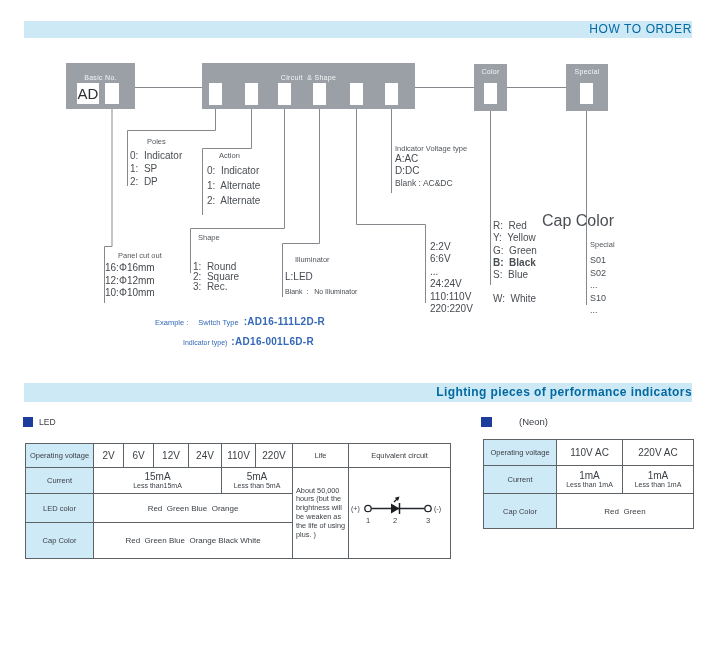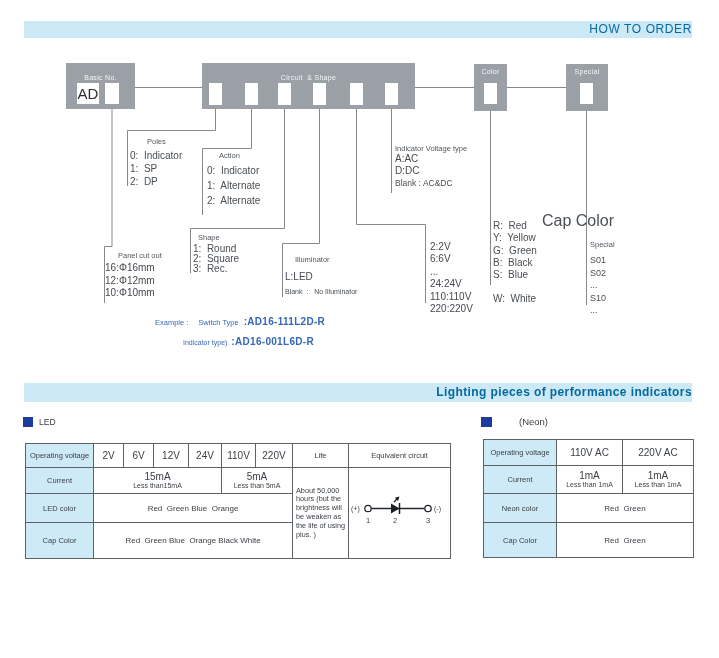--- a/index.html
+++ b/index.html
@@ -105,21 +105,21 @@
 </div>
 
 <div class="co lh15" style="left:207px; top:151px;">
   <div class="t" style="margin-left:12px; margin-bottom:3px;">Action</div>
   <div class="i pre">0:  Indicator</div>
   <div class="i pre">1:  Alternate</div>
   <div class="i pre">2:  Alternate</div>
 </div>
 
 <div class="co lh10" style="left:193px; top:233px;">
-  <div class="t" style="margin-left:5px; margin-bottom:2px;">Shape</div>
+  <div class="t" style="margin-left:5px; margin-bottom:20px;">Shape</div>
   <div class="i pre">1:  Round</div>
   <div class="i pre">2:  Square</div>
   <div class="i pre">3:  Rec.</div>
 </div>
 
 <div class="co" style="left:285px; top:255px;">
   <div class="t" style="margin-left:10px;">Illuminator</div>
   <div class="i big" style="margin-top:7px;">L:LED</div>
   <div class="i pre" style="font-size:7px; margin-top:6px;">Blank  :   No Illuminator</div>
 </div>
@@ -145,21 +145,21 @@
   <div class="i big" style="line-height:12px;">A:AC</div>
   <div class="i big" style="line-height:12px;">D:DC</div>
   <div class="i med" style="line-height:12px;">Blank : AC&amp;DC</div>
 </div>
 
 <div class="co t" style="left:542px; top:212px;">Cap Color</div>
 <div class="co" style="left:493px; top:220px;">
   <div class="i pre" style="line-height:12.3px;">R:  Red</div>
   <div class="i pre" style="line-height:12.3px;">Y:  Yellow</div>
   <div class="i pre" style="line-height:12.3px;">G:  Green</div>
-  <div class="i pre" style="line-height:12.3px;">B:  Black</div>
+  <div class="i pre" style="line-height:12.3px;font-weight:bold;">B:  Black</div>
   <div class="i pre" style="line-height:12.3px;">S:  Blue</div>
   <div class="i pre" style="line-height:12.3px;margin-top:12px;">W:  White</div>
 </div>
 
 <div class="co" style="left:590px; top:240px;">
   <div class="t" style="margin-bottom:5px;">Special</div>
   <div class="i" style="font-size:9px; line-height:12.5px;">S01</div>
   <div class="i" style="font-size:9px; line-height:12.5px;">S02</div>
   <div class="i" style="font-size:9px; line-height:12.5px;">...</div>
   <div class="i" style="font-size:9px; line-height:12.5px;">S10</div>
@@ -265,22 +265,18 @@
     <td class="hd">Current</td>
     <td>
       <span class="main">1mA</span>
       <span class="sub">Less than 1mA</span>
     </td>
     <td>
       <span class="main">1mA</span>
       <span class="sub">Less than 1mA</span>
     </td>
   </tr>
-  <tr style="height:29px;">
-    <td class="hd">Neon color</td>
-    <td class="clr pre" colspan="2">Red  Green</td>
-  </tr>
   <tr style="height:35px;">
     <td class="hd">Cap Color</td>
     <td class="clr pre" colspan="2">Red  Green</td>
   </tr>
 </tbody>
   </table>
 
 </body></html>

